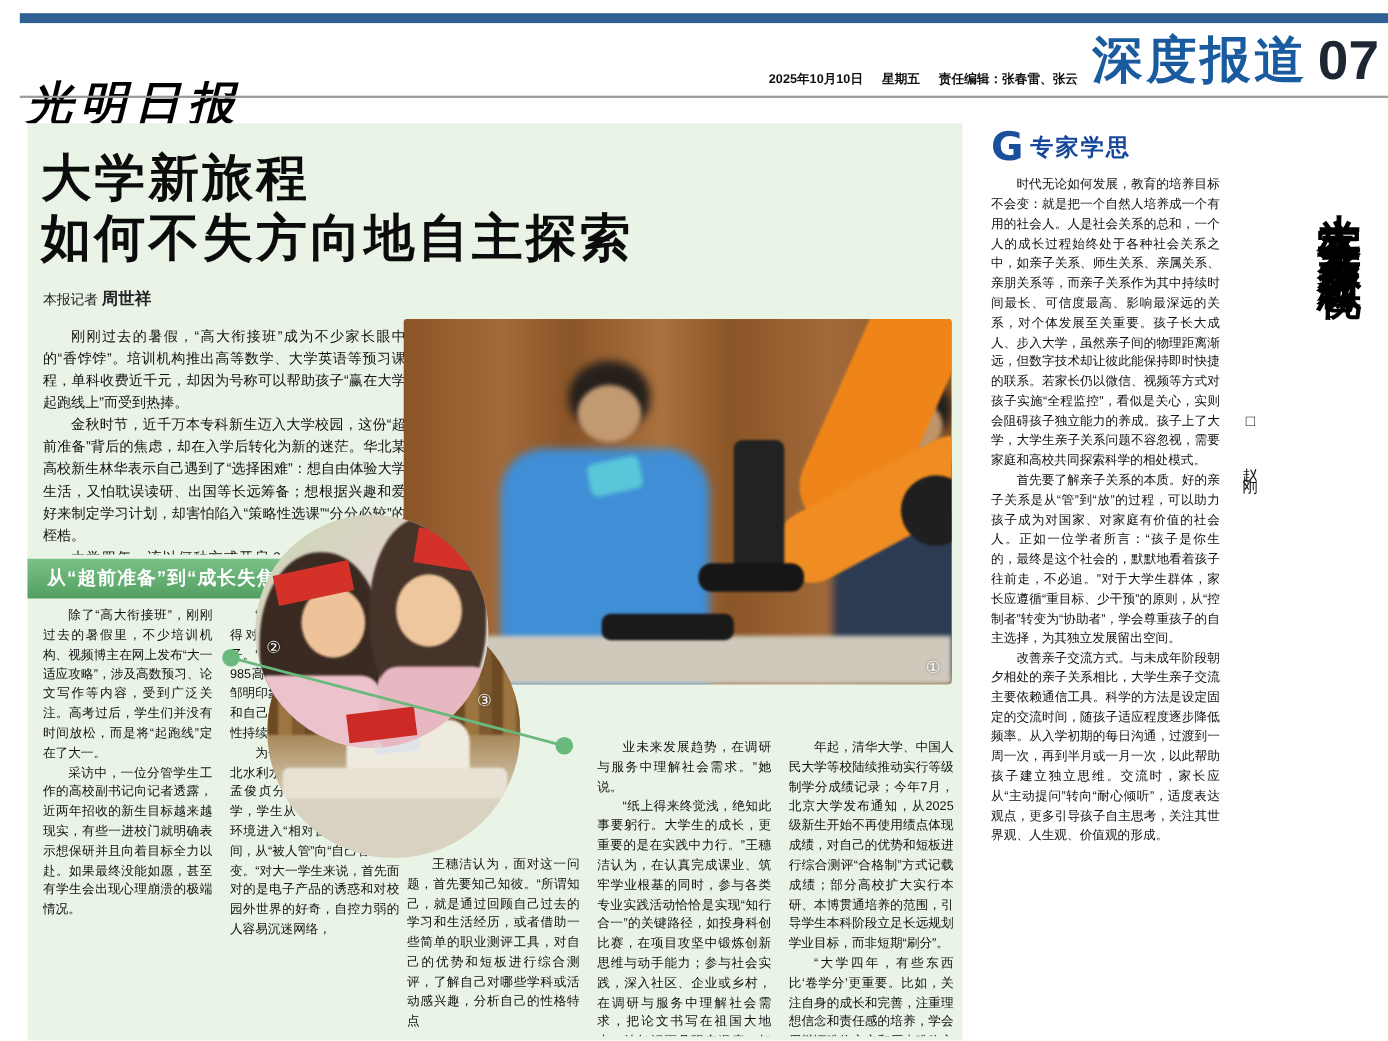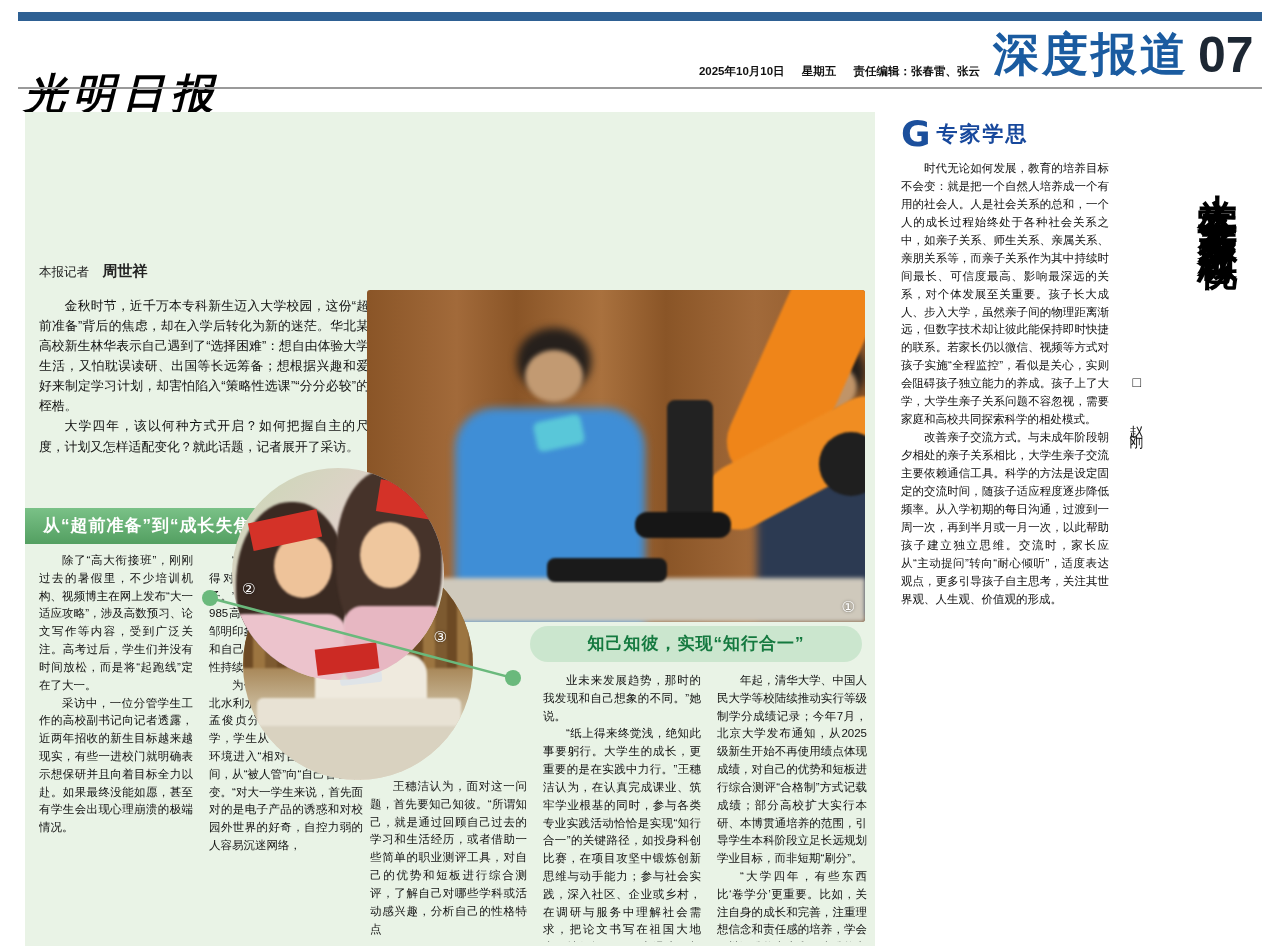--- a/index.html
+++ b/index.html
@@ -15,21 +15,21 @@
   .section-name{position:absolute;left:993px;top:32px;font-family:"Liberation Serif","DejaVu Serif",serif;
             font-weight:bold;font-size:46px;color:#1a5ba0;letter-spacing:3px;line-height:1;}
   .page-num{position:absolute;left:1198px;top:30px;font-size:50px;font-weight:600;color:#1d2733;line-height:1;}
   .header-rule{position:absolute;left:18px;top:87px;width:1244px;height:2px;background:#9a9a9a;}
 
   
   .paper{position:absolute;left:25px;top:112px;width:850px;height:834px;background:#e9f3e6;}
   .headline{position:absolute;left:12px;top:22px;font-family:"Liberation Serif","DejaVu Serif",serif;
             font-weight:bold;color:#0c0c0c;font-size:46px;line-height:1.2;letter-spacing:3px;}
   .byline{position:absolute;left:14px;top:150px;font-size:12.5px;color:#222;}
-  .byline .name{font-size:15px;font-weight:bold;margin-left:10px;}
+  .byline .name{font-size:15px;font-weight:bold;margin-left:0;}
   .intro{position:absolute;left:14px;top:184px;width:330px;height:208px;overflow:hidden;
          font-size:12.8px;line-height:1.57;}
   .para{margin:0;text-indent:2em;text-align:justify;}
   .badge1{position:absolute;left:0;top:396px;height:36px;line-height:36px;padding:0 26px 0 18px;
           background:linear-gradient(180deg,#7ac187,#539f61);color:#fff;font-weight:bold;font-size:17px;
           border-radius:0 18px 18px 0;letter-spacing:1px;z-index:1;}
   .sec1{position:absolute;left:14px;top:440px;width:324px;height:388px;column-count:2;column-gap:16px;
         font-size:11.5px;line-height:1.55;overflow:hidden;}
   .badge2{position:absolute;left:505px;top:514px;width:332px;height:36px;line-height:36px;background:#cbe6ce;
           color:#14793f;font-weight:bold;font-size:17px;border-radius:18px;text-align:center;letter-spacing:1px;z-index:1;}
@@ -73,25 +73,30 @@
   <div class="dateline">
     <span>2025年10月10日</span><span class="sep"></span>
     <span>星期五</span><span class="sep"></span>
     <span>责任编辑：张春雷、张云</span>
   </div>
   <div class="section-name">深度报道</div>
   <div class="page-num">07</div>
   <div class="header-rule"></div>
 
   <div class="paper">
+    <div class="headline">
+      <div>大学新旅程</div>
+      <div>如何不失方向地自主探索</div>
+    </div>
     <div class="byline">
       <span>本报记者</span>
       <span class="name">周世祥</span>
     </div>
     <div class="intro">
+        <p class="para">刚刚过去的暑假，“高大衔接班”成为不少家长眼中的“香饽饽”。培训机构推出高等数学、大学英语等预习课程，单科收费近千元，却因为号称可以帮助孩子“赢在大学起跑线上”而受到热捧。</p>
         <p class="para">金秋时节，近千万本专科新生迈入大学校园，这份“超前准备”背后的焦虑，却在入学后转化为新的迷茫。华北某高校新生林华表示自己遇到了“选择困难”：想自由体验大学生活，又怕耽误读研、出国等长远筹备；想根据兴趣和爱好来制定学习计划，却害怕陷入“策略性选课”“分分必较”的桎梏。</p>
         <p class="para">大学四年，该以何种方式开启？如何把握自主的尺度，计划又怎样适配变化？就此话题，记者展开了采访。</p>
       </div>
 
     <div class="photo1">
       <div class="ph-shape blur4" style="left:150px;top:38px;width:74px;height:64px;border-radius:50% 50% 45% 45%;background:#26201c;"></div>
       <div class="ph-shape blur2" style="left:158px;top:60px;width:58px;height:52px;border-radius:50%;background:#c29a72;"></div>
       <div class="ph-shape blur4" style="left:88px;top:118px;width:190px;height:220px;border-radius:40px 40px 0 0;background:#3f8ed6;"></div>
       <div class="ph-shape blur2" style="left:168px;top:128px;width:48px;height:30px;border-radius:6px;background:#59c7d9;transform:rotate(-12deg);"></div>
       <div class="ph-shape blur4" style="left:432px;top:52px;width:66px;height:58px;border-radius:50% 50% 45% 45%;background:#241f1b;"></div>
@@ -125,33 +130,32 @@
       <div class="ph-shape blur1" style="left:88px;top:46px;width:72px;height:58px;border-radius:50% 50% 44% 44%;background:#17120f;"></div>
       <div class="ph-shape blur1" style="left:104px;top:82px;width:38px;height:34px;border-radius:50%;background:#e9c09c;"></div>
       <div class="ph-shape blur1" style="left:72px;top:104px;width:112px;height:76px;border-radius:20px;background:#efeade;"></div>
       <div class="ph-shape" style="left:96px;top:104px;width:42px;height:30px;border-radius:3px;background:#dfe4e8;transform:rotate(-6deg);"></div>
       <div class="ph-shape blur1" style="left:14px;top:148px;width:204px;height:44px;border-radius:6px;background:#e8e2d4;"></div>
       <div class="ph-shape blur1" style="left:4px;top:176px;width:222px;height:54px;border-radius:6px;background:#d9d2c0;"></div>
       <div class="photo-label" style="right:26px;top:78px;">③</div>
     </div>
 
     <div class="badge1">从“超前准备”到“成长失焦”</div>
-    <div class="badge2">知己知彼，实现“知行合一”</div>
 
     <div class="sec1">
         <p class="para">除了“高大衔接班”，刚刚过去的暑假里，不少培训机构、视频博主在网上发布“大一适应攻略”，涉及高数预习、论文写作等内容，受到广泛关注。高考过后，学生们并没有时间放松，而是将“起跑线”定在了大一。</p>
         <p class="para">采访中，一位分管学生工作的高校副书记向记者透露，近两年招收的新生目标越来越现实，有些一进校门就明确表示想保研并且向着目标全力以赴。如果最终没能如愿，甚至有学生会出现心理崩溃的极端情况。</p>
         <p class="para">“满脑子都是刷题，至今记得对着题册眉头紧锁的样子。”回忆起大一时光，北京某985高校机车学院博士研究生邹明印象深刻，“那时的我发现和自己想象的不同，学习积极性持续下降。</p>
         <p class="para">为何会出现这种情况？华北水利水电大学教务处副处长孟俊贞分析，从高中进入大学，学生从“两点一线”的封闭环境进入“相对自由开放”的空间，从“被人管”向“自己管理”转变。“对大一学生来说，首先面对的是电子产品的诱惑和对校园外世界的好奇，自控力弱的人容易沉迷网络，</p>
       </div>
     <div class="scol colA">
         <p class="para">王穗洁认为，面对这一问题，首先要知己知彼。“所谓知己，就是通过回顾自己过去的学习和生活经历，或者借助一些简单的职业测评工具，对自己的优势和短板进行综合测评，了解自己对哪些学科或活动感兴趣，分析自己的性格特点</p>
       </div>
     <div class="scol colB">
-        <p class="para">业未来发展趋势，那时的我发现和自己想象的不同。”她说。</p>
+        <p class="para">业未来发展趋势，在调研与服务中理解社会需求。”她说。</p>
         <p class="para">“纸上得来终觉浅，绝知此事要躬行。大学生的成长，更重要的是在实践中力行。”王穗洁认为，在认真完成课业、筑牢学业根基的同时，参与各类专业实践活动恰恰是实现“知行合一”的关键路径，如投身科创比赛，在项目攻坚中锻炼创新思维与动手能力；参与社会实践，深入社区、企业或乡村，在调研与服务中理解社会需求，把论文书写在祖国大地上，让知识更具现实温度；加入志愿服务，在奉献中培养责任担当，学会在协作中沟通、在付出中成长。“这些实践经历，不仅是学业生活的有益补充，更能让大学生在亲身体验中打磨综合素养，为未来的成长之路积攒坚实力量。”她说。</p>
       </div>
     <div class="scol colC">
         <p class="para">年起，清华大学、中国人民大学等校陆续推动实行等级制学分成绩记录；今年7月，北京大学发布通知，从2025级新生开始不再使用绩点体现成绩，对自己的优势和短板进行综合测评“合格制”方式记载成绩；部分高校扩大实行本研、本博贯通培养的范围，引导学生本科阶段立足长远规划学业目标，而非短期“刷分”。</p>
         <p class="para">“大学四年，有些东西比‘卷学分’更重要。比如，关注自身的成长和完善，注重理想信念和责任感的培养，学会用辩证唯物主义和历史唯物主义的科学态度来看待人生和社会问题；主动适应大学的学习方法，改变被动学习习惯和依赖心理，建立符合时代发展的系统知识结构；积极投身社会实践，增强</p>
       </div>
 
     <svg class="connector" width="850" height="834">
       <line x1="185" y1="486" x2="488" y2="566" stroke="#6ab97c" stroke-width="2.5"></line>
       <circle cx="185" cy="486" r="8" fill="#6ab97c"></circle>
@@ -167,18 +171,19 @@
     <div class="expert-body">
       <div class="title-float">
         <div class="v-title">大学生亲子关系不应被忽视</div>
         <div class="v-author">
           <span>□</span>
           <span>赵刚</span>
         </div>
       </div>
       <div>
           <p class="para">时代无论如何发展，教育的培养目标不会变：就是把一个自然人培养成一个有用的社会人。人是社会关系的总和，一个人的成长过程始终处于各种社会关系之中，如亲子关系、师生关系、亲属关系、亲朋关系等，而亲子关系作为其中持续时间最长、可信度最高、影响最深远的关系，对个体发展至关重要。孩子长大成人、步入大学，虽然亲子间的物理距离渐远，但数字技术却让彼此能保持即时快捷的联系。若家长仍以微信、视频等方式对孩子实施“全程监控”，看似是关心，实则会阻碍孩子独立能力的养成。孩子上了大学，大学生亲子关系问题不容忽视，需要家庭和高校共同探索科学的相处模式。</p>
+          <p class="para">首先要了解亲子关系的本质。好的亲子关系是从“管”到“放”的过程，可以助力孩子成为对国家、对家庭有价值的社会人。正如一位学者所言：“孩子是你生的，最终是这个社会的，默默地看着孩子往前走，不必追。”对于大学生群体，家长应遵循“重目标、少干预”的原则，从“控制者”转变为“协助者”，学会尊重孩子的自主选择，为其独立发展留出空间。</p>
           <p class="para">改善亲子交流方式。与未成年阶段朝夕相处的亲子关系相比，大学生亲子交流主要依赖通信工具。科学的方法是设定固定的交流时间，随孩子适应程度逐步降低频率。从入学初期的每日沟通，过渡到一周一次，再到半月或一月一次，以此帮助孩子建立独立思维。交流时，家长应从“主动提问”转向“耐心倾听”，适度表达观点，更多引导孩子自主思考，关注其世界观、人生观、价值观的形成。</p>
         </div>
     </div>
   </div>
 
 </div>
 
 </body></html>

